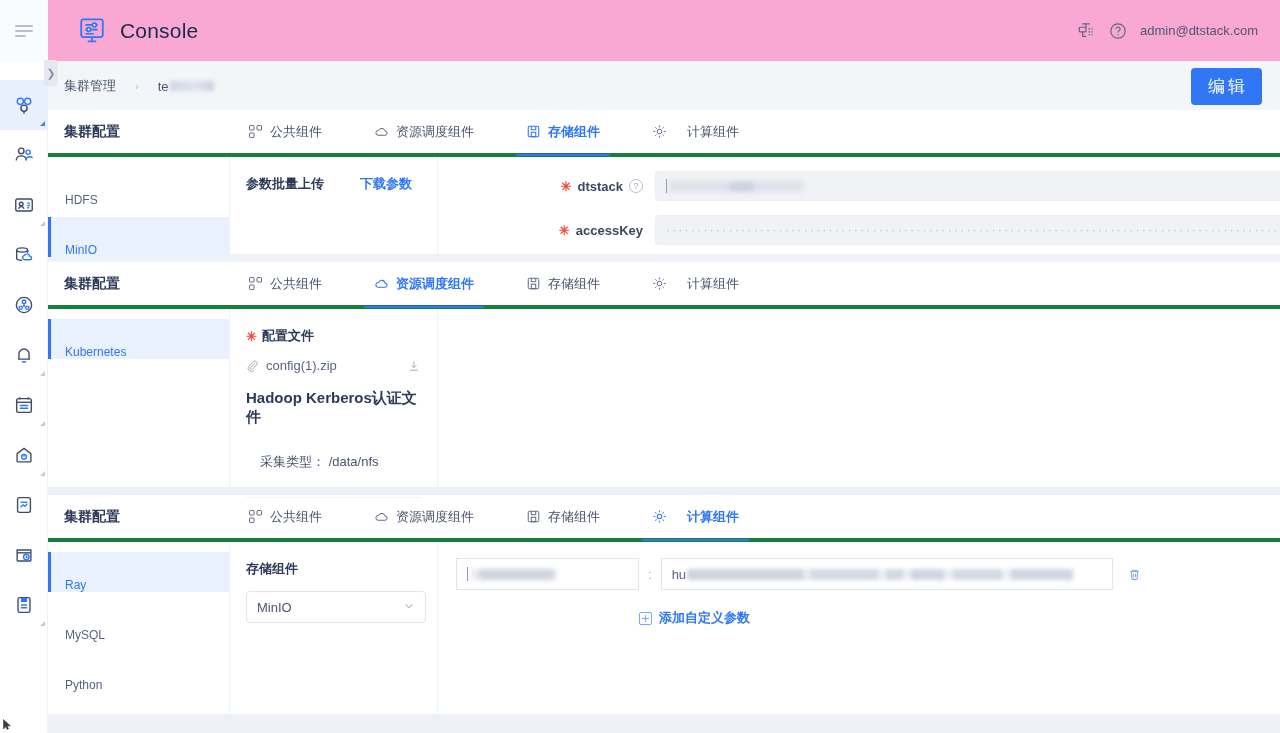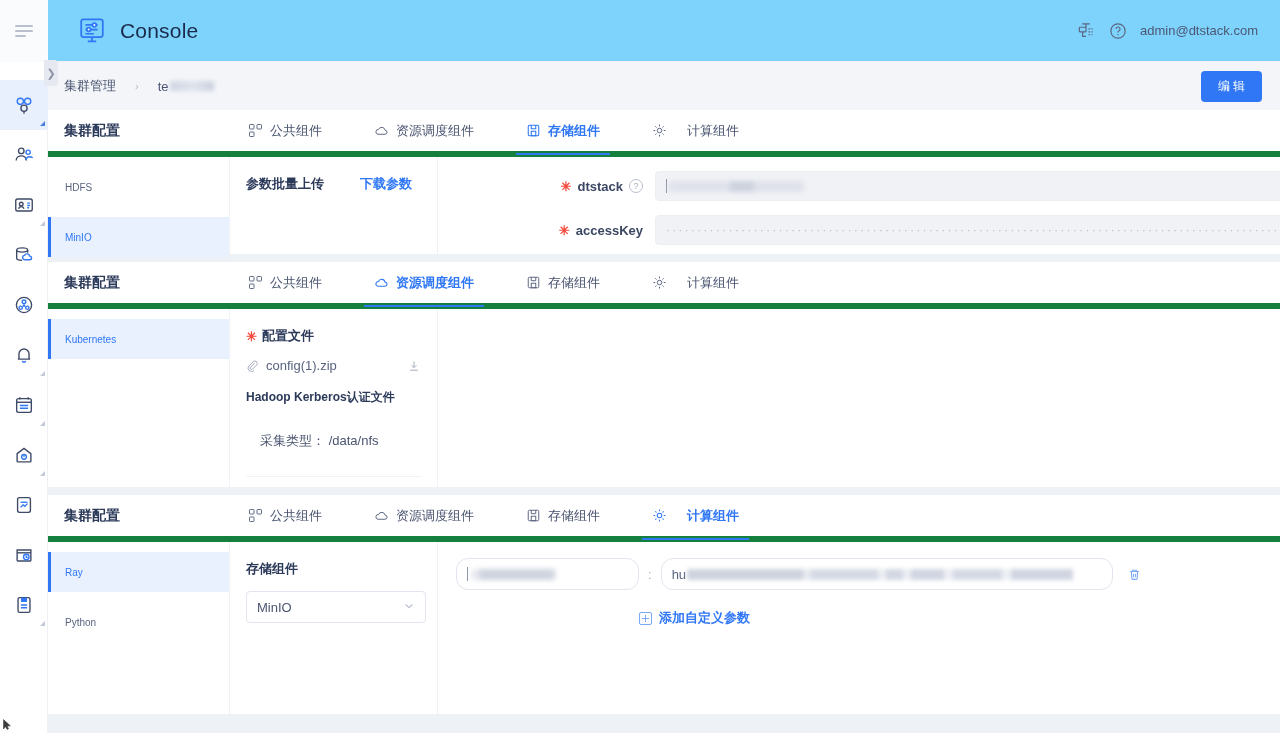--- a/index.html
+++ b/index.html
@@ -56,21 +56,21 @@
     background: #e6e9f0;
     border-radius: 0 4px 4px 0;
     display:flex; align-items:center; justify-content:center;
     color:#8c93a5; font-size: 11px;
     cursor: pointer; z-index: 30;
   }
 
   
   .header {
     position:absolute; left:48px; top:0; right:0; height:62px;
-    background:#7dd3fc;
+    background:#f9a8d4;
     border-bottom:1px solid #eef0f4;
     display:flex; align-items:center;
     z-index: 6;
   }
   .brand { display:flex; align-items:center; gap:13px; padding-left:29px; }
   .brand-title { font-size:21px; color:#1b2a4a; letter-spacing:.2px; }
   .header-right {
     margin-left:auto; display:flex; align-items:center; gap:12px; padding-right:22px;
   }
   .hicon { cursor:pointer; display:flex; align-items:center; }
@@ -89,37 +89,37 @@
   .crumb-cur { color:#4a5470; display:flex; align-items:center; gap:0; }
   .redact {
     display:inline-block; height:10px; width:44px;
     background:linear-gradient(90deg,#cfd5e2,#dfe3ec 55%,#c9cfdd);
     filter: blur(2.2px); border-radius:2px; margin-left:1px;
     vertical-align: middle;
   }
   .btn-edit {
     margin-left:auto; margin-right:18px;
     background:#2f77f5; color:#fff;
-    font-size:12px; letter-spacing:3px;
+    font-size:17px; letter-spacing:3px;
     padding:7px 14px 7px 17px; border:none; border-radius:4px; cursor:pointer;
   }
 
   
   .stack {
     position:absolute; left:48px; top:110px; right:0; bottom:0;
     overflow:hidden;
   }
   .panel {
     background:#fff;
     margin: 0 0 8px 0;
   }
   .panel-head {
     height:47px;
     display:flex; align-items:center;
-    border-bottom:6px solid #15803d;
+    border-bottom:4px solid #15803d;
     padding-left:16px;
   }
   .panel-title {
     font-size:14px; font-weight:bold; color:#2c3a5a;
     width:182px; flex:none;
   }
   .tabs { display:flex; align-items:stretch; height:47px; }
   .tab {
     display:flex; align-items:center; gap:7px;
     padding:0 2px; margin-right:48px;
@@ -134,22 +134,22 @@
   }
   .tab svg { display:block; }
 
   .panel-body { display:flex; }
   .sub-nav {
     width:182px; flex:none;
     border-right:1px solid #f0f2f6;
     padding-top: 0;
   }
   .sub-item {
-    height:40px; display:flex; align-items:center;
-    padding-left:14px; font-size:10px; color:#5a6480;
+    height:40px; display:flex; align-items:flex-end;
+    padding-left:14px; font-size:12px; color:#5a6480;
     cursor:pointer; border-left:3px solid transparent;
     margin-top: 10px;
   }
   .sub-item.active {
     background:#e9f1fe; color:#2f77f5; border-left-color:#2f77f5;
   }
 
   .mid-col {
     width:208px; flex:none;
     border-right:1px solid #f0f2f6;
@@ -198,21 +198,21 @@
   }
 
   
   .blk-title { font-size:13px; font-weight:bold; color:#2c3a5a; display:flex; align-items:center; gap:5px; }
   .file-row {
     display:flex; align-items:center; gap:7px;
     margin-top:13px; font-size:13px; color:#5a6480;
   }
   .file-name { cursor:pointer; }
   .dl-btn { margin-left:auto; cursor:pointer; display:flex; }
-  .kerb { font-size:12px; font-weight:bold; color:#2c3a5a; margin-top:16px; }
+  .kerb { font-size:15px; font-weight:bold; color:#2c3a5a; margin-top:16px; }
   .log-box { margin-top:26px; padding-left:14px; position:relative; }
   .log-row1 { display:flex; align-items:center; }
   .log-lbl { font-size:13px; color:#4a5470; }
   .gear-btn {
     margin-left:auto; width:24px; height:24px;
     border:1px solid #e3e6ee; border-radius:3px;
     display:flex; align-items:center; justify-content:center; cursor:pointer;
     background:#fff;
   }
   .log-row2 { font-size:13px; color:#4a5470; margin-top:8px; }
@@ -224,21 +224,21 @@
     margin-top:13px; height:32px; width:180px;
     border:1px solid #e2e5ed; border-radius:4px;
     display:flex; align-items:center; padding:0 10px;
     font-size:13px; color:#4a5470; cursor:pointer;
   }
   .chev { margin-left:auto; color:#b3bac9; }
 
   
   .kv-row { display:flex; align-items:center; padding:16px 0 0 18px; }
   .kv-in {
-    height:32px; border:1px solid #e2e5ed; border-radius:12px;
+    height:32px; border:1px solid #e2e5ed; border-radius:0;
     display:flex; align-items:center; padding:0 10px; background:#fff;
     overflow:hidden; cursor:text;
   }
   .kv-k { width:183px; flex:none; }
   .kv-colon { margin:0 9px; color:#a3aabb; font-size:13px; }
   .kv-v { width:452px; flex:none; }
   .kvblur-k {
     height:11px; width:85px; margin-left:3px;
     background:linear-gradient(90deg,#e9ebf1 0 10%,#ced3de 10% 95%,#e4e7ee);
     filter:blur(2.6px); border-radius:2px;
@@ -615,20 +615,23 @@
               <path d="M10 2v2.3M10 15.7V18M2 10h2.3M15.7 10H18M4.4 4.4l1.6 1.6M14 14l1.6 1.6M15.6 4.4 14 6M6 14l-1.6 1.6"></path>
             </svg>
             <span>计算组件</span>
           </div>
         </div>
       </div>
       <div class="panel-body" style="height:172px">
         <div class="sub-nav">
           <div class="sub-item active">
             <span>Ray</span>
+          </div>
+          <div class="sub-item">
+            <span>MySQL</span>
           </div>
           <div class="sub-item">
             <span>Python</span>
           </div>
         </div>
         <div class="mid-col">
           <div class="sel-label">存储组件</div>
           <div class="select">
             <span>MinIO</span>
             <span class="chev">

